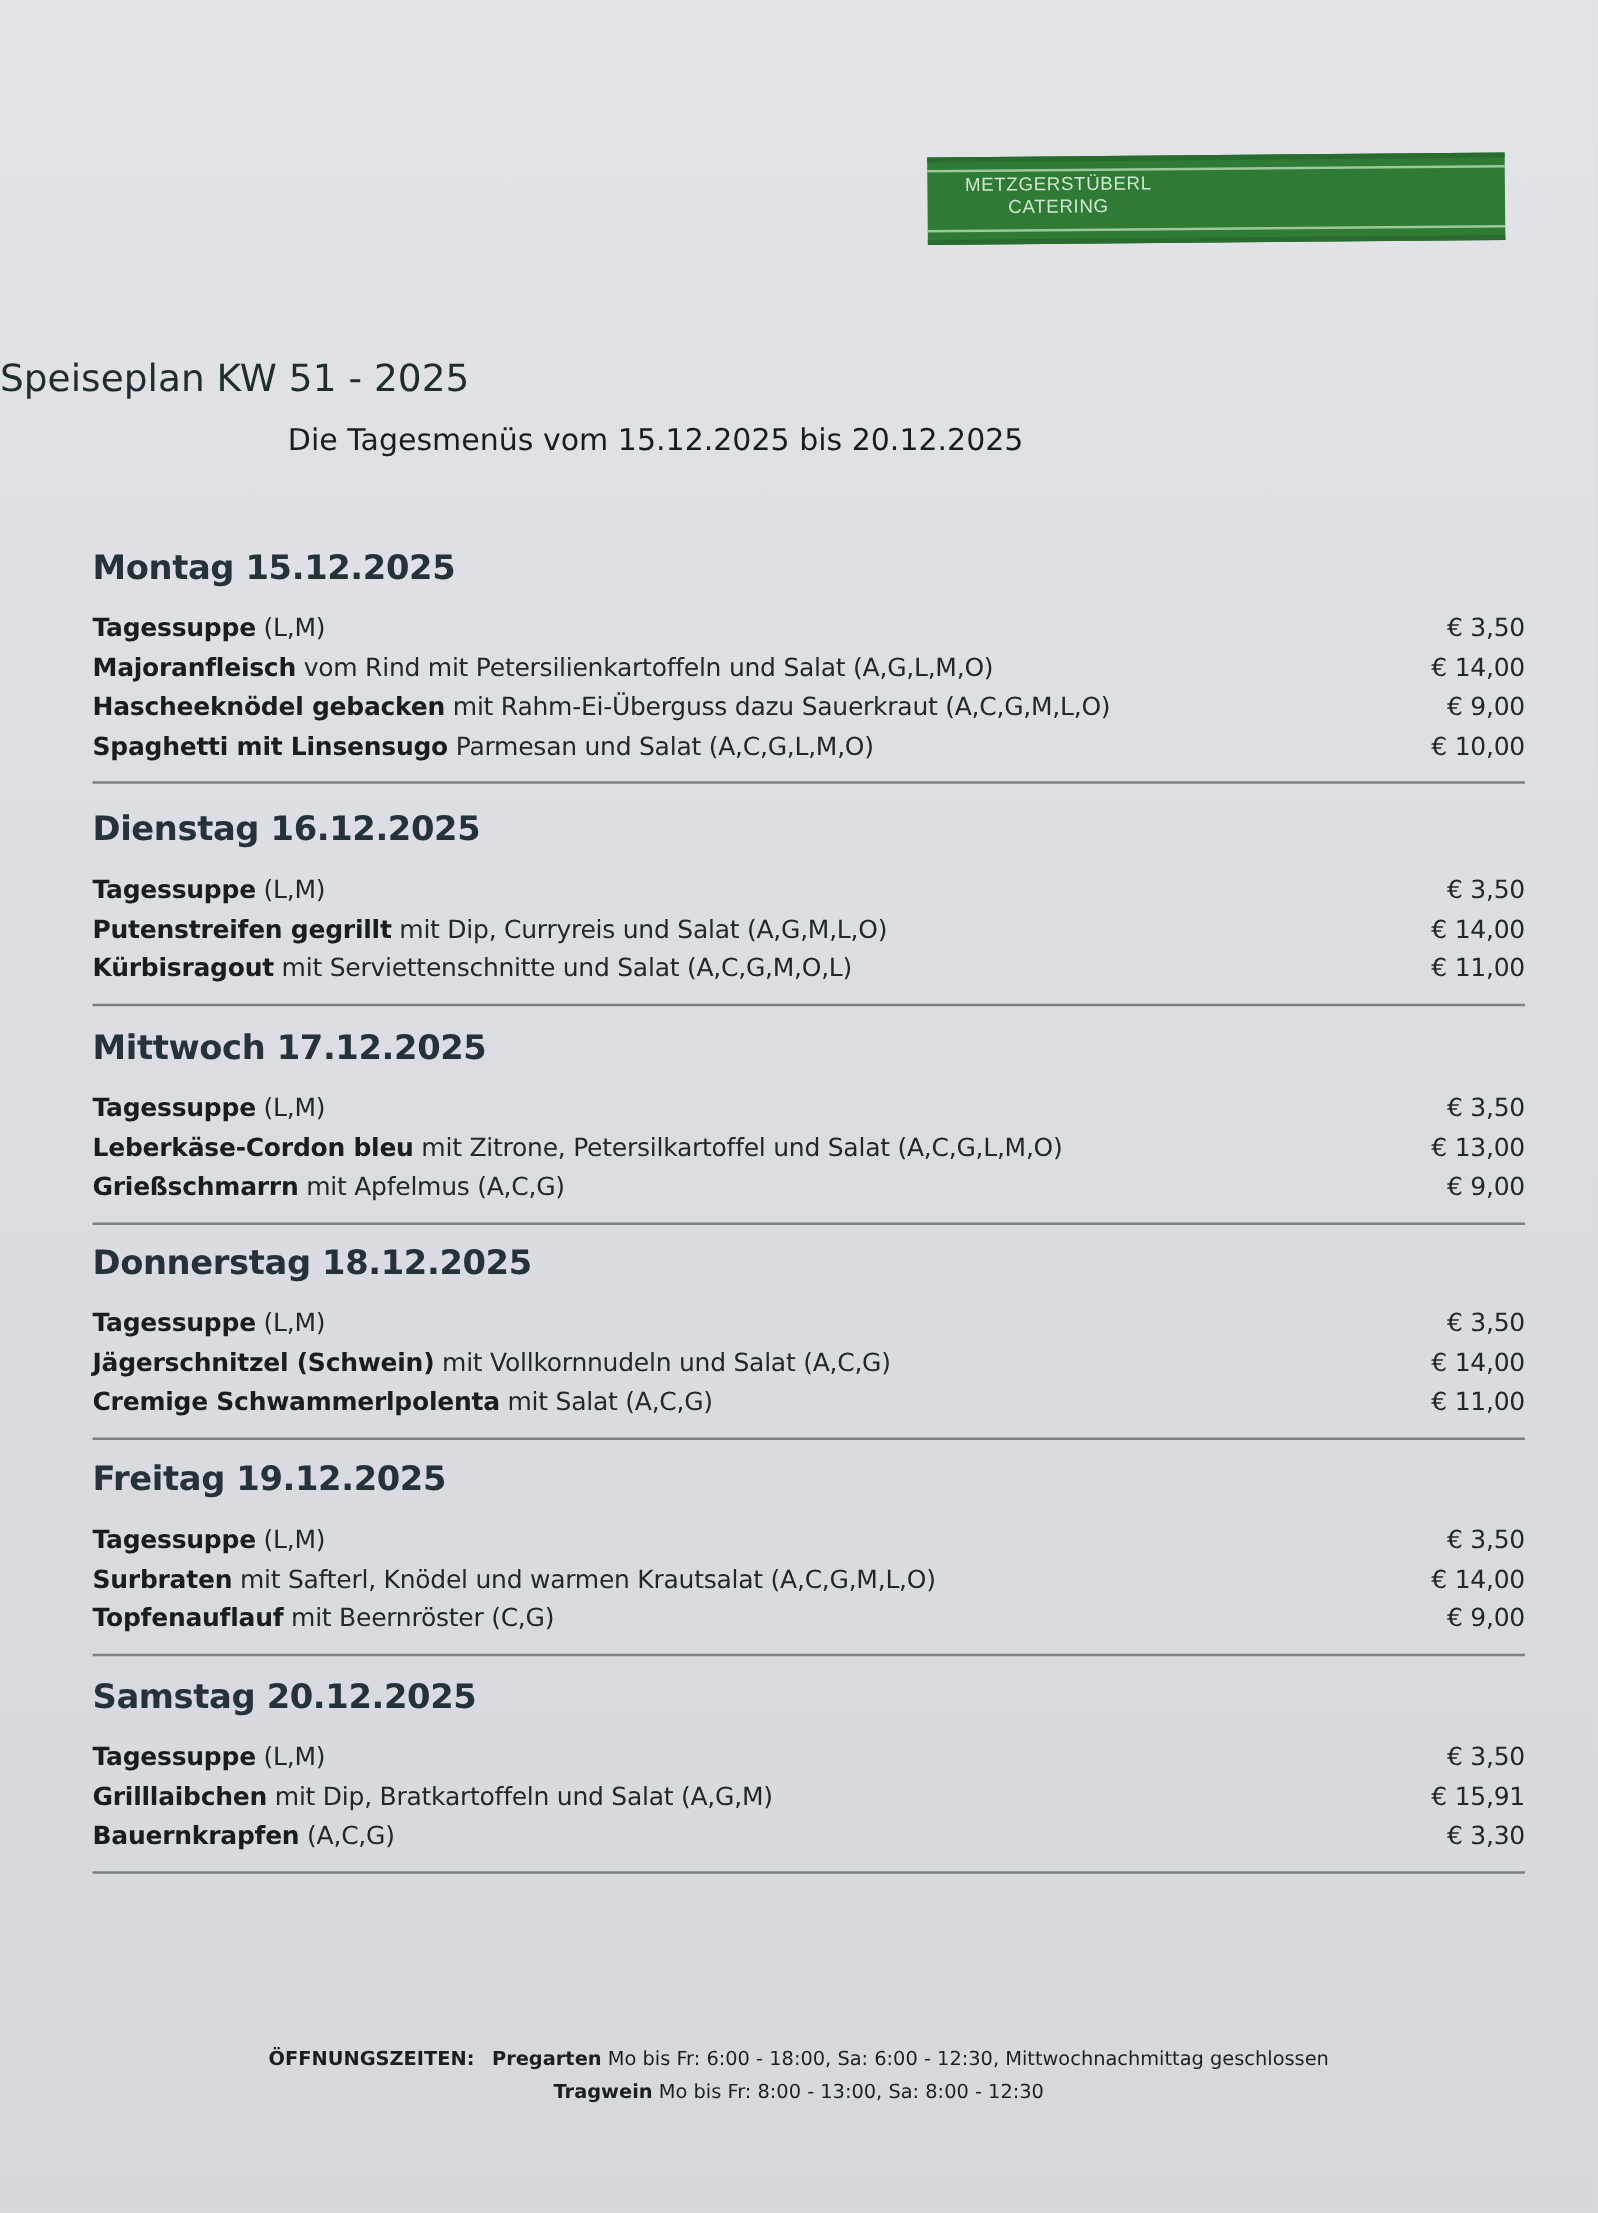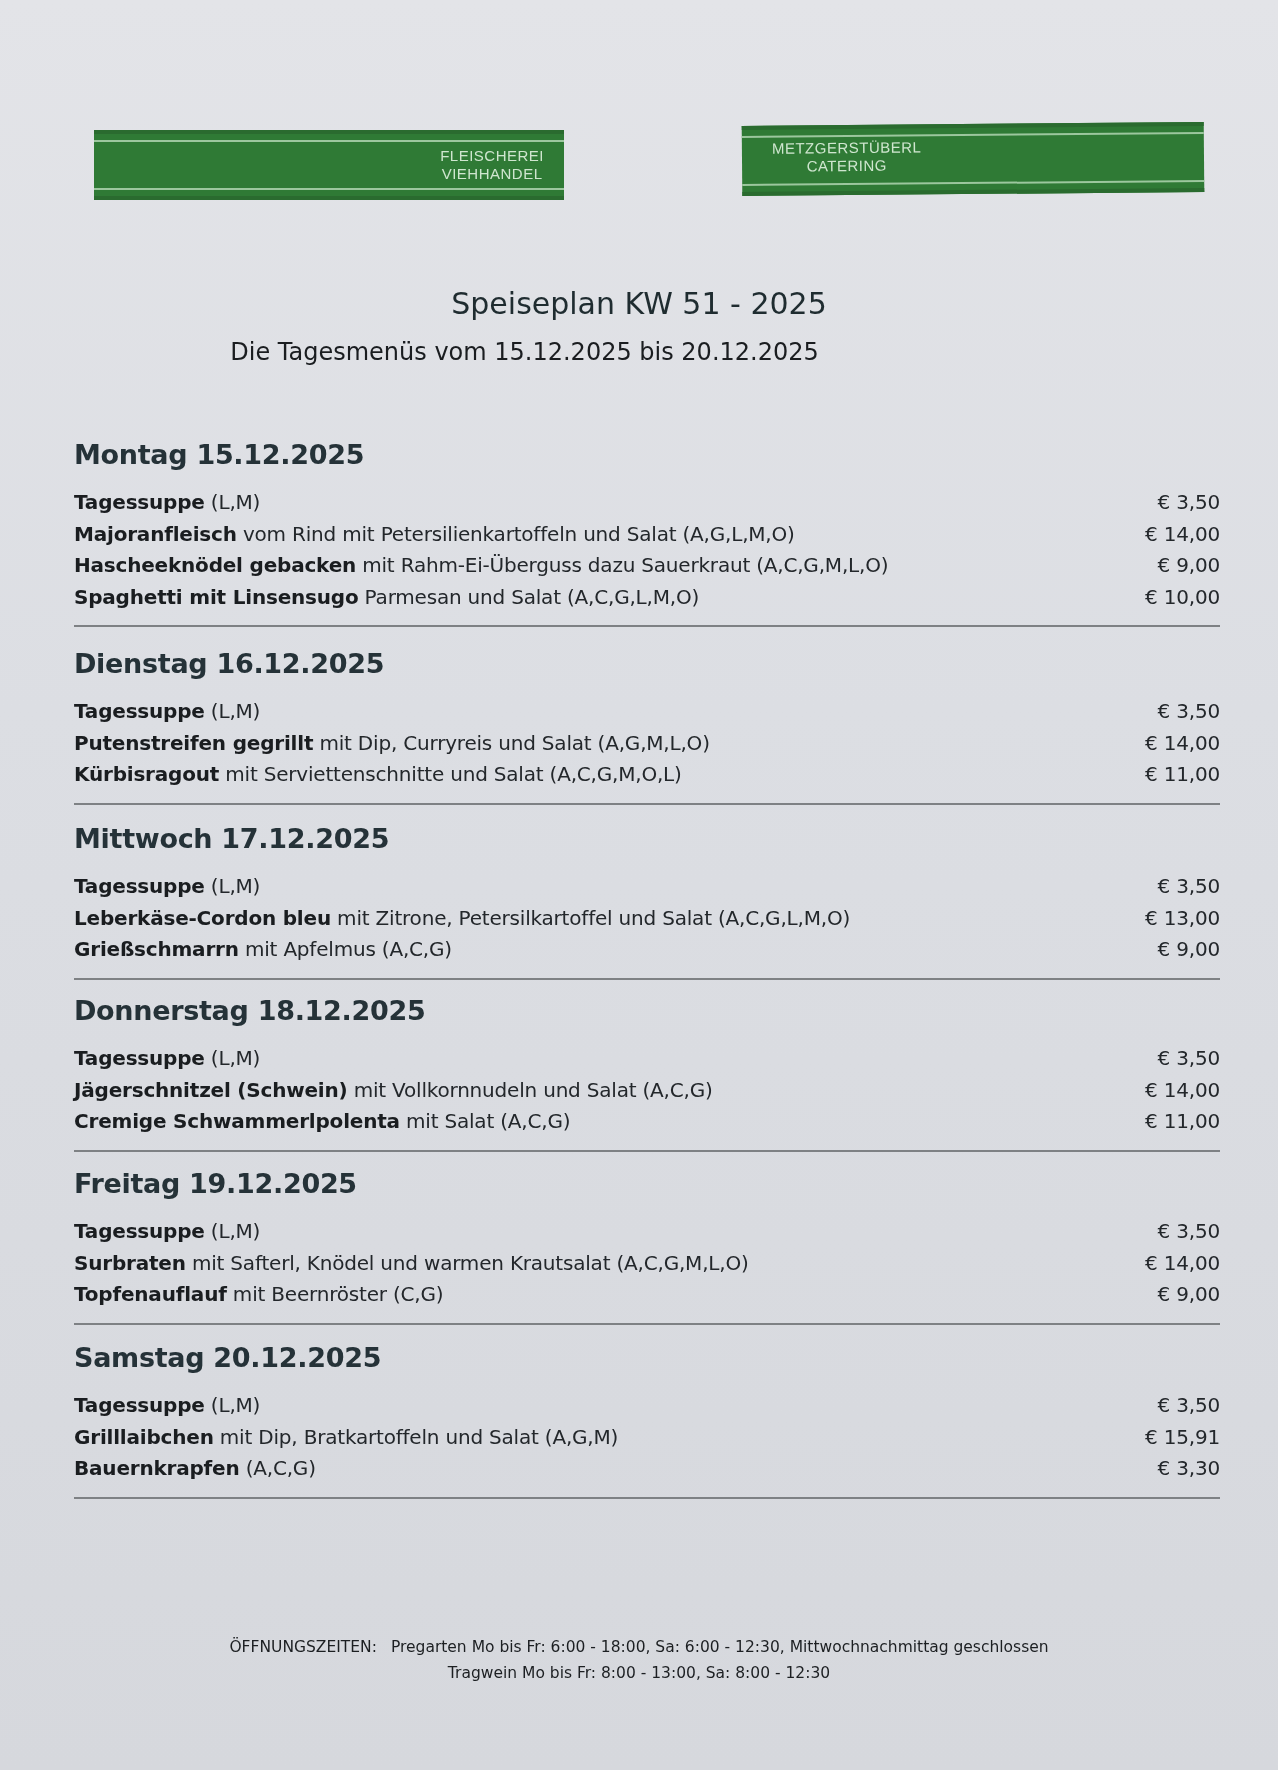--- a/index.html
+++ b/index.html
@@ -41,21 +41,21 @@
   }
   .logo-bar { position: absolute; left: 0; top: 0; width: 150px; height: 10px; background: #2e7233; }
   .logo-stem { position: absolute; left: 0; top: 0; width: 22px; height: 56px; background: #2e7233; }
   .logo-letters {
     position: absolute; left: 26px; top: 10px; color: #2e7233;
     font-family: "DejaVu Sans", sans-serif; font-weight: bold; font-size: 40px;
     letter-spacing: -2px; line-height: 46px; transform: scaleY(1.05);
   }
   
   .title {
-    position: absolute; left: 0; width: 1278px; text-align: center; top: 286px;
+    position: absolute; left: 0; width: 1278px; text-align: left; top: 286px;
     font-size: 30px; color: #1f2c30;
   }
   .subtitle {
     position: absolute; left: 0; width: 1049px; text-align: center; top: 338px;
     font-size: 24px; font-weight: normal; color: #1a1d20;
   }
   
   .day { position: absolute; left: 74px; width: 1146px; }
   .day-head {
     font-size: 27px; font-weight: bold; color: #253238; height: 36px; line-height: 36px;
@@ -73,34 +73,28 @@
   
   .sunday {
     position: absolute; left: 185px; top: 1560px; font-size: 23px; color: #1a1d20;
   }
   .sunday .lbl { font-weight: bold; margin-right: 16px; }
   .sunday .d { font-weight: bold; }
   .hours {
     position: absolute; left: 0; width: 1278px; top: 1634px; text-align: center;
     font-size: 15.5px; line-height: 26px; color: #1c1f22;
   }
-  .hours b { font-weight: normal; }
+  .hours b { font-weight: bold; }
   .hours .lbl { margin-right: 14px; }
 </style>
 </head>
 <body>
 
 <div class="paper">
 
-  <div class="band band-left">
-    <div class="band-text">
-      <div>FLEISCHEREI</div>
-      <div>VIEHHANDEL</div>
-    </div>
-  </div>
   <div class="band band-right">
     <div class="band-text">
       <div>METZGERSTÜBERL</div>
       <div>CATERING</div>
     </div>
   </div>
 
   <div class="title">Speiseplan KW 51 - 2025</div>
   <div class="subtitle">Die Tagesmenüs vom 15.12.2025 bis 20.12.2025</div>
 

